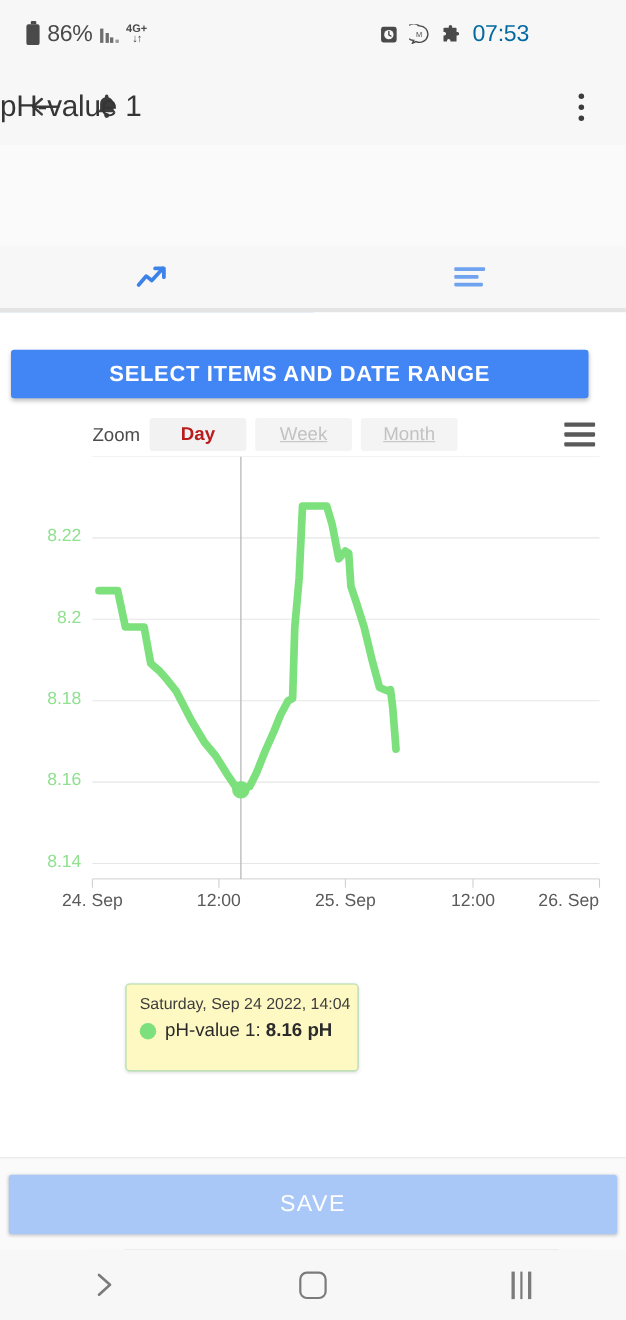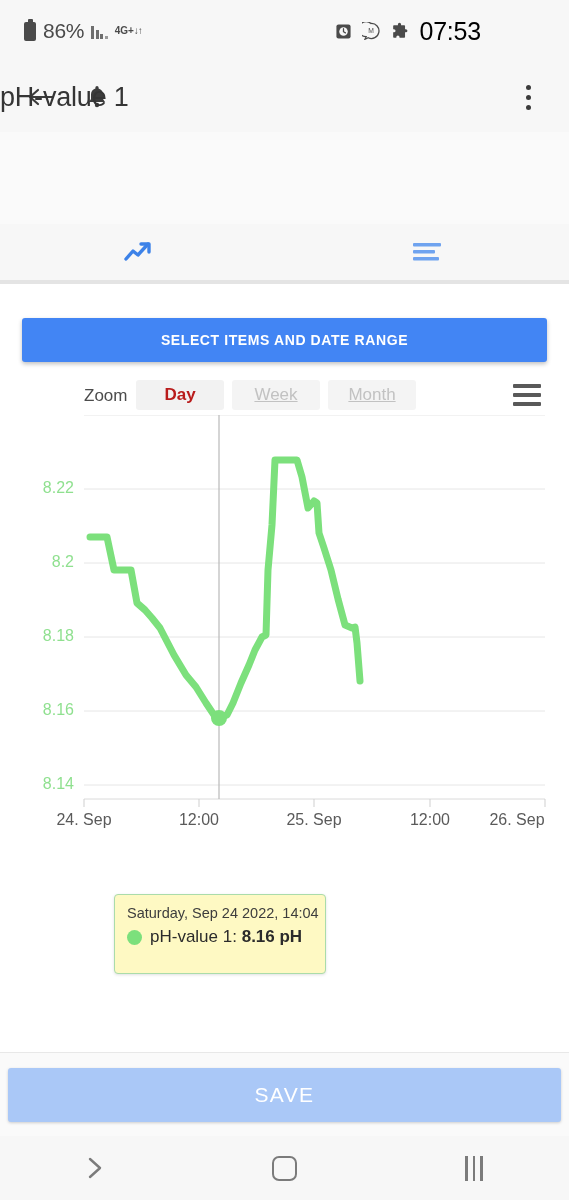--- a/index.html
+++ b/index.html
@@ -21,25 +21,25 @@
   .sb-right { position: absolute; right: 88px; display: flex; align-items: center; gap: 10px; }
   .sb-batt { width: 12px; height: 19px; background: #4a4a4a; border-radius: 2px; position: relative; }
   .sb-batt::before { content:""; position:absolute; left:3.5px; top:-3px; width:5px; height:3px; background:#4a4a4a; border-radius:1px 1px 0 0;}
   .sb-pct { font-size: 21px; color: #4a4a4a; letter-spacing: -0.3px; }
   .sb-sig { display: flex; align-items: flex-end; gap: 1.5px; height: 15px; }
   .sb-sig i { display:block; width: 3px; background:#6e6e6e; }
   .sb-sig i:nth-child(1){height:13px}
   .sb-sig i:nth-child(2){height:9px}
   .sb-sig i:nth-child(3){height:5px}
   .sb-sig i:nth-child(4){height:3px;background:#9a9a9a}
-  .sb-net { display:flex; align-items:center; line-height:1; }
+  .sb-net { display:flex; flex-direction:column; align-items:center; line-height:1; }
   .sb-net .g { font-size:10px; font-weight:bold; color:#4a4a4a; }
   .sb-net .ar { font-size:10px; font-weight:bold; color:#4a4a4a; margin-top:-1px; letter-spacing:-1px;}
   .sb-icon { color:#4a4a4a; display:flex; align-items:center; }
-  .sb-time { font-size: 25px; color: #000000; letter-spacing: -0.2px; }
+  .sb-time { font-size: 21px; color: #0369a1; letter-spacing: -0.2px; }
 
   
   .appbar {
     position: absolute; left: 0; top: 62px; width: 569px; height: 70px;
     background: #f7f7f7;
   }
   .ab-back { position:absolute; left:24px; top:50%; transform:translateY(-50%); width:34px;height:34px;
              display:flex;align-items:center;justify-content:center; color:#3c3c3c; }
   .ab-bell { position:absolute; left:80px; top:50%; transform:translateY(-50%); width:34px;height:34px;
              display:flex;align-items:center;justify-content:center; color:#3c3c3c; }
@@ -61,23 +61,23 @@
   .tabs2 { position:absolute; left:0; top:224px; width:569px; height:60px; background:#f7f7f7;
            display:flex; }
   .tab2 { flex:1; display:flex; align-items:center; justify-content:center; position:relative; }
   .tab2 .ind { position:absolute; left:0; bottom:0; width:100%; height:4px; background:#3d82e8; }
   .tabs2-divider { position:absolute; left:0; top:280px; width:569px; height:4px; background:#e4e4e4; }
 
   
   .content { position:absolute; left:0; top:284px; width:569px; height:768px; background:#ffffff; }
 
   .select-btn {
-    position:absolute; left:22px; top:34px; width:525px; height:44px;
+    position:absolute; left:10px; top:34px; width:525px; height:44px;
     background:#4285f4; color:#ffffff; border:none; border-radius:3px;
-    font-size:14px; font-weight:bold; letter-spacing:0.6px;
+    font-size:20px; font-weight:bold; letter-spacing:0.6px;
     box-shadow: 0 2px 4px rgba(0,0,0,0.25);
     display:flex; align-items:center; justify-content:center;
     font-family:"Liberation Sans", sans-serif; cursor:pointer;
   }
 
   
   .zoomrow { position:absolute; left:0; top:92px; width:569px; height:40px; }
   .zoom-label { position:absolute; left:84px; top:10px; font-size:17px; color:#4c4c4c; }
   .zbtn { position:absolute; top:4px; height:30px; border-radius:3px; border:none;
           display:flex; align-items:center; justify-content:center; font-size:17px;

